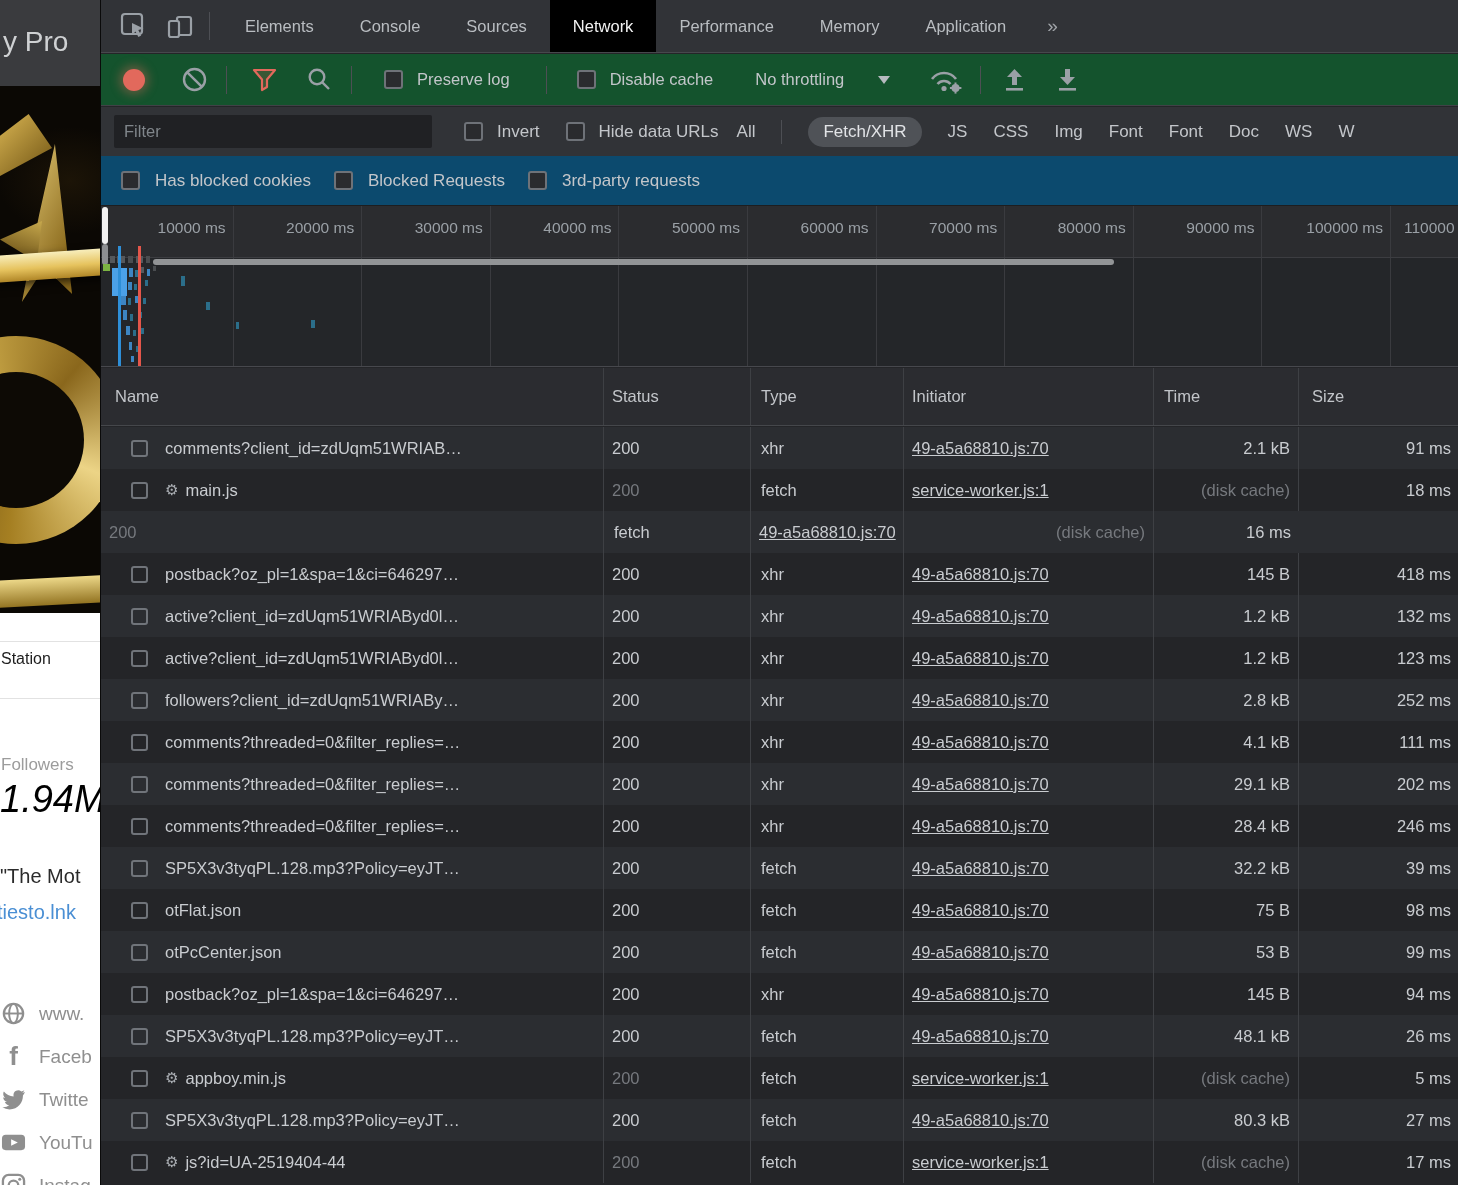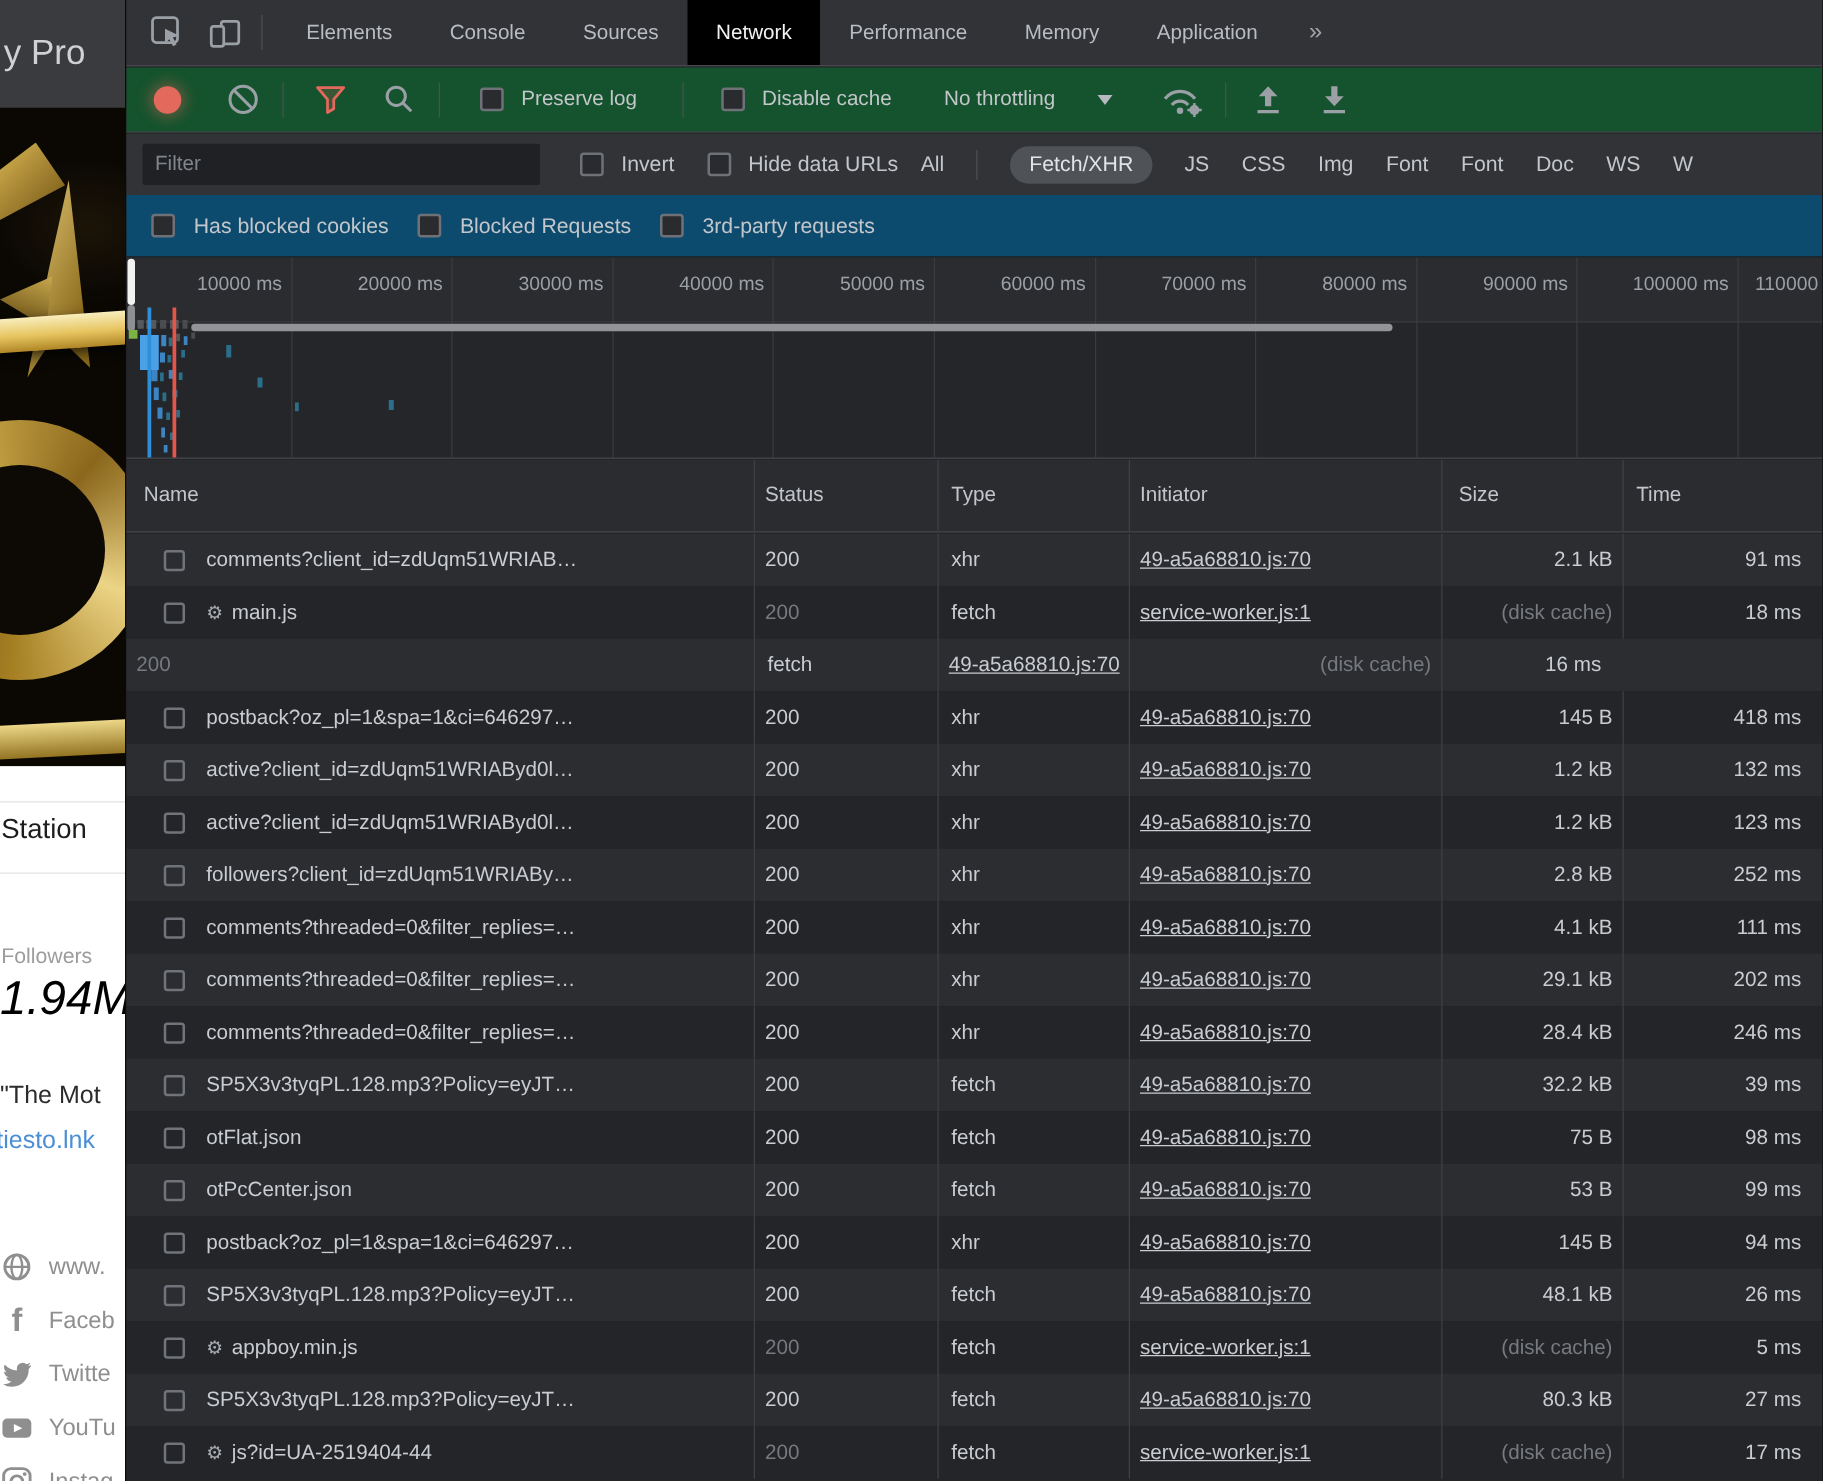--- a/index.html
+++ b/index.html
@@ -25,21 +25,21 @@
         background:linear-gradient(200deg,#d8b957,#5d430e);
         clip-path:polygon(100% 18%,0 55%,88% 100%);}
   .hero .ring-outer{position:absolute;left:-88px;top:250px;width:208px;height:208px;border-radius:50%;
         background:conic-gradient(from 40deg,#8a671c,#ecd486,#a57f22,#5e420e,#d0ae4c,#8a671c);}
   .hero .ring-inner{position:absolute;left:-52px;top:286px;width:136px;height:136px;border-radius:50%;
         background:#0d0a05;}
   .hero .band-bot{position:absolute;left:-6px;top:492px;width:112px;height:27px;
         background:linear-gradient(180deg,#ecd788,#937422);transform:rotate(-3deg);}
   .page-white{position:absolute;left:0;top:613px;width:100px;height:572px;background:#fff;}
   .hline{position:absolute;left:0;width:100px;height:1px;background:#e2e2e2;}
-  .station{position:absolute;left:1px;top:650px;font-size:22px;color:#1d1d1d;white-space:nowrap;}
+  .station{position:absolute;left:1px;top:650px;font-size:16px;color:#1d1d1d;white-space:nowrap;}
   .followers-label{position:absolute;left:1px;top:755px;font-size:17px;color:#9c9c9c;white-space:nowrap;}
   .followers-count{position:absolute;left:0px;top:778px;font-size:38px;color:#000000;white-space:nowrap;font-style:italic;}
   .quote{position:absolute;left:0px;top:865px;font-size:20px;color:#2b2b2b;white-space:nowrap;}
   .page-link{position:absolute;left:-3px;top:901px;font-size:20px;color:#4a8fd4;white-space:nowrap;}
   #social{position:absolute;left:1px;top:992px;width:100px;}
   .soc-item{display:flex;align-items:center;height:43px;gap:13px;color:#8f8f8f;font-size:19px;white-space:nowrap;}
   .soc-item .ic{width:25px;height:25px;flex:none;display:flex;align-items:center;justify-content:center;}
   .soc-item .ic svg{width:25px;height:25px;}
   .fb-glyph{font-size:26px;font-weight:bold;color:#8f8f8f;line-height:25px;}
 
@@ -123,21 +123,21 @@
         overflow:hidden;white-space:nowrap;}
   .cell:last-child{border-right:none;}
   .c-name{padding-left:30px;gap:17px;}
   .rowchk{width:17px;height:17px;border:2px solid #70747a;border-radius:3px;box-sizing:border-box;flex:none;}
   .gear{font-size:15px;color:#a9adb2;margin-right:-10px;flex:none;}
   .c-status{padding-left:8px;}
   .c-type{padding-left:10px;}
   .c-init{padding-left:8px;}
   .c-init span{text-decoration:underline;}
   .c-size{justify-content:flex-end;padding-right:8px;}
-  .c-time{justify-content:flex-end;padding-right:18px;}
+  .c-time{justify-content:flex-end;padding-right:8px;}
   .dim{color:#76797e;}
 </style>
 </head>
 <body>
 
 <div id="root">
 
   <div id="page">
     <div class="page-header">
       <span>y Pro</span>
@@ -405,22 +405,22 @@
         </div>
       <div class="vline-blue"></div>
       <div class="vline-red"></div>
     </div>
 
     <div id="thead">
         <div class="hcell hc0">Name</div>
         <div class="hcell hc1">Status</div>
         <div class="hcell hc2">Type</div>
         <div class="hcell hc3">Initiator</div>
+        <div class="hcell hc5">Time</div>
         <div class="hcell hc4">Size</div>
-        <div class="hcell hc5">Time</div>
       </div>
     <div id="rows">
         <div class="row odd">
           <div class="cell c-name">
             <span class="rowchk"></span>
             <span>comments?client_id=zdUqm51WRIAB…</span>
           </div>
           <div class="cell c-status">200</div>
           <div class="cell c-type">xhr</div>
           <div class="cell c-init">

